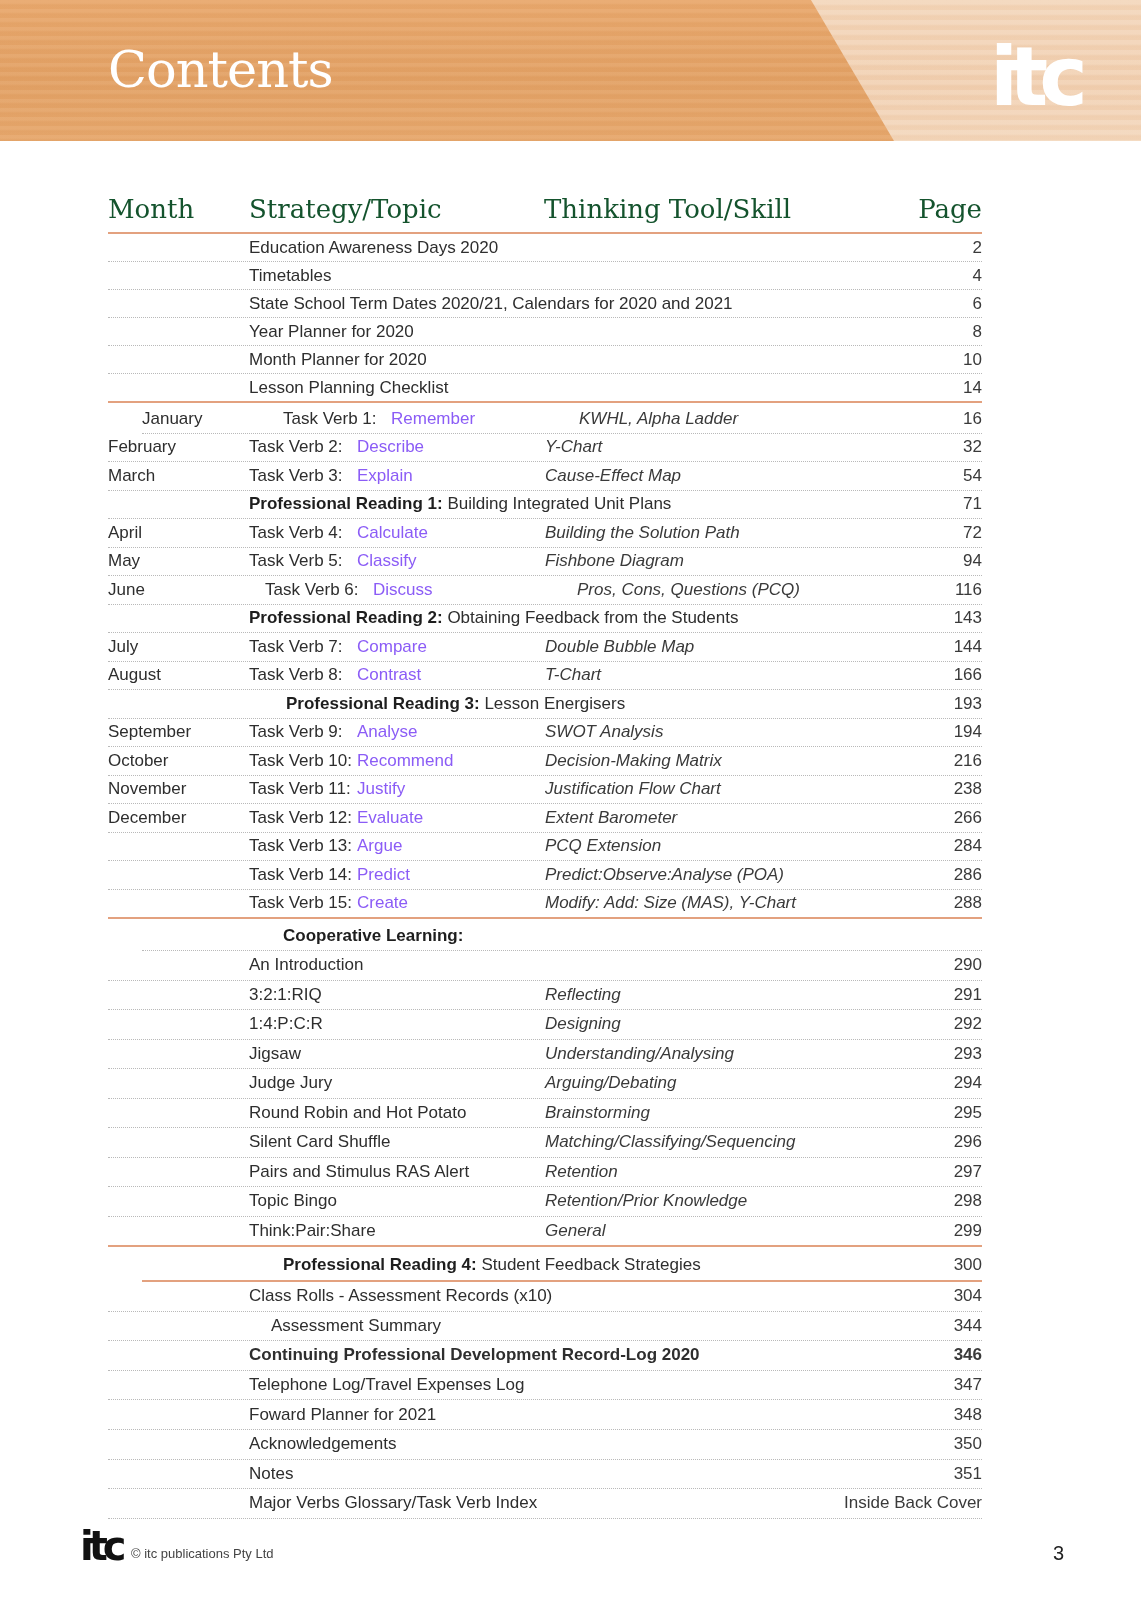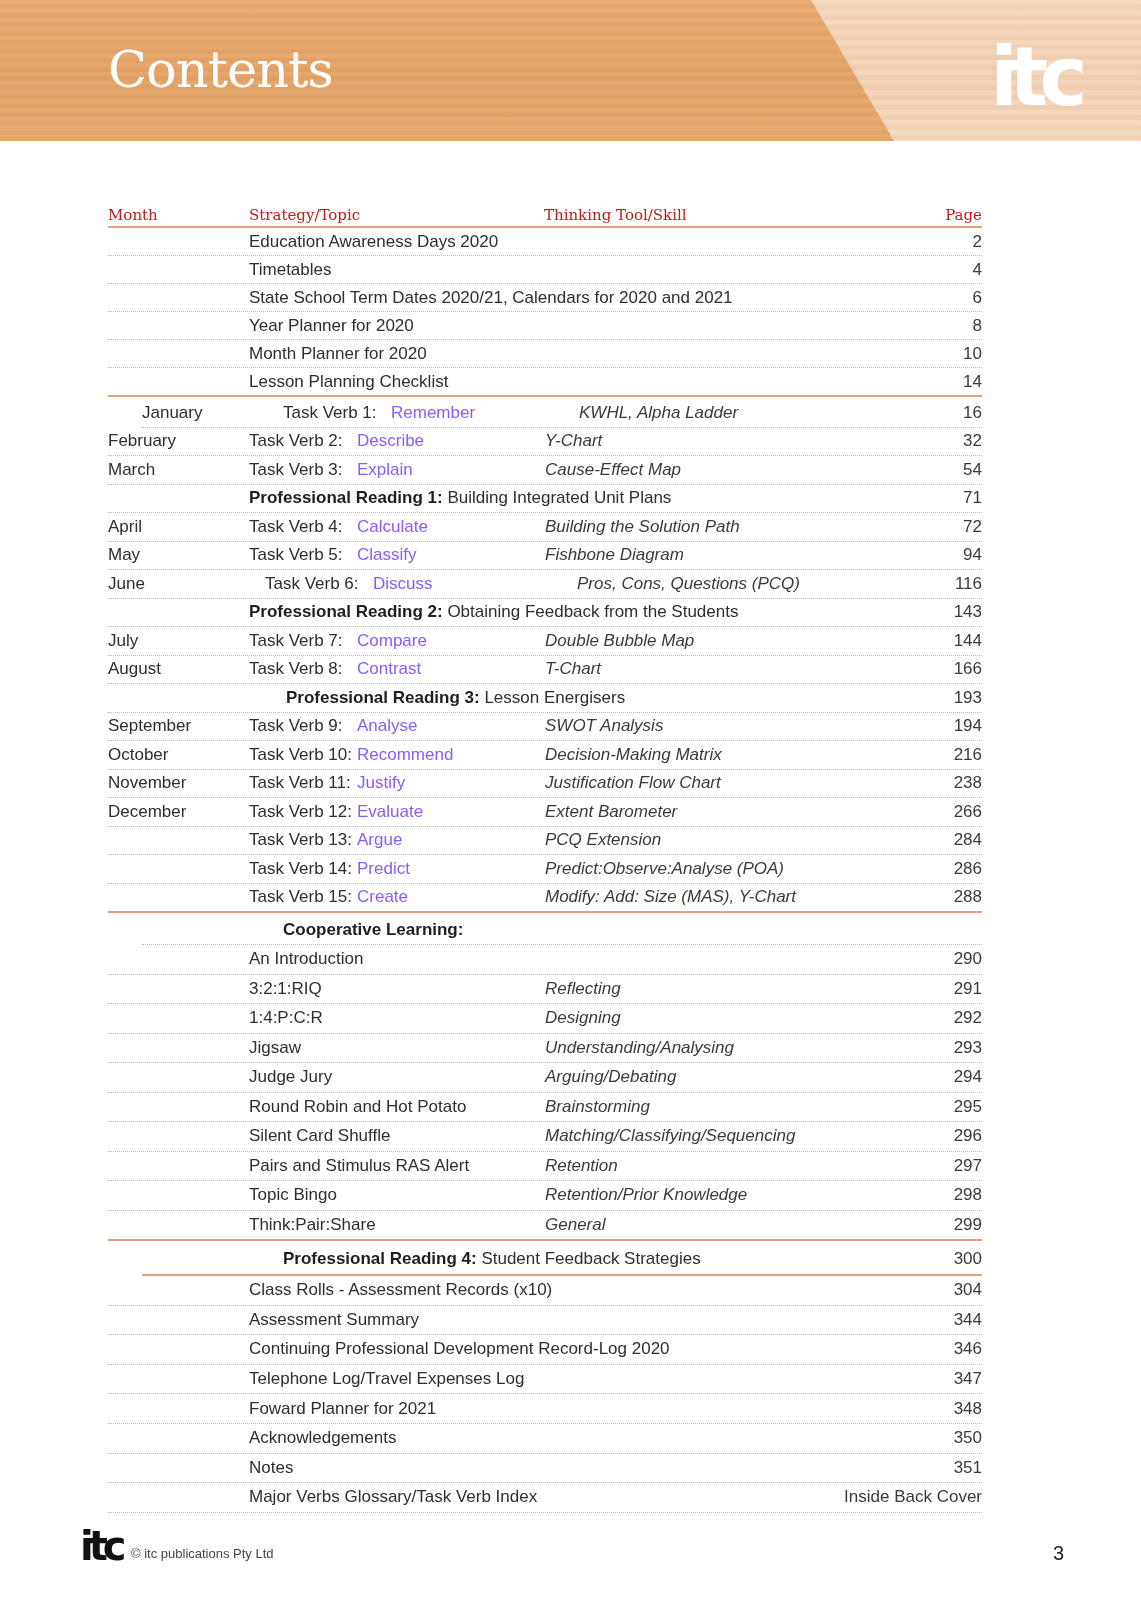--- a/index.html
+++ b/index.html
@@ -33,22 +33,22 @@
     position: absolute; left: 990px; top: 36px;
     font-family: "DejaVu Sans", sans-serif; font-weight: bold;
     font-size: 82px; color: #ffffff; letter-spacing: -9px; line-height: 1;
   }
   
   .toc {
     position: absolute; left: 108px; top: 196px; width: 874px;
   }
   .toc-head {
     display: flex; align-items: flex-end; height: 28px;
-    border-bottom: 2px solid #e3a17f; padding-bottom: 2px;
-    font-family: "DejaVu Serif", "Liberation Serif", serif; font-size: 15px; color: #b91c1c;
+    border-bottom: 2px solid #e3a17f; padding-bottom: 8px;
+    font-family: "DejaVu Serif", "Liberation Serif", serif; font-size: 26px; color: #14532d;
   }
   .col-month { width: 141px; flex: none; }
   .col-topic { width: 295px; flex: none; white-space: nowrap; }
   .col-tool { flex: 1; white-space: nowrap; }
   .col-page { width: 140px; flex: none; text-align: right; }
   .toc-head .col-tool { padding-left: 0; }
   .row {
     display: flex; align-items: center; height: 27px;
     border-bottom: 1px dotted #b9b9b9;
     font-size: 17px; color: #2e2e2e; white-space: nowrap;
@@ -340,26 +340,26 @@
       <div class="row sep-after gap-top" style="height: 31px;">
         <div class="col-month"></div>
         <div class="wide"><span class="bold">Professional Reading 4:</span><span> Student Feedback Strategies</span></div>
         <div class="col-page page-num">300</div>
       </div>
       <div class="row " style="height: 28.6px;">
         <div class="col-month"></div>
         <div class="wide">Class Rolls - Assessment Records (x10)</div>
         <div class="col-page page-num">304</div>
       </div>
-      <div class="row " style="height: 28.6px;">
+      <div class="row " style="height: 28.6px; gap: 22px;">
         <div class="col-month"></div>
         <div class="wide">Assessment Summary</div>
         <div class="col-page page-num">344</div>
       </div>
-      <div class="row " style="height: 28.6px;">
+      <div class="row " style="height: 28.6px; font-weight: bold;">
         <div class="col-month"></div>
         <div class="wide">Continuing Professional Development Record-Log 2020</div>
         <div class="col-page page-num">346</div>
       </div>
       <div class="row " style="height: 28.6px;">
         <div class="col-month"></div>
         <div class="wide">Telephone Log/Travel Expenses Log</div>
         <div class="col-page page-num">347</div>
       </div>
       <div class="row " style="height: 28.6px;">

